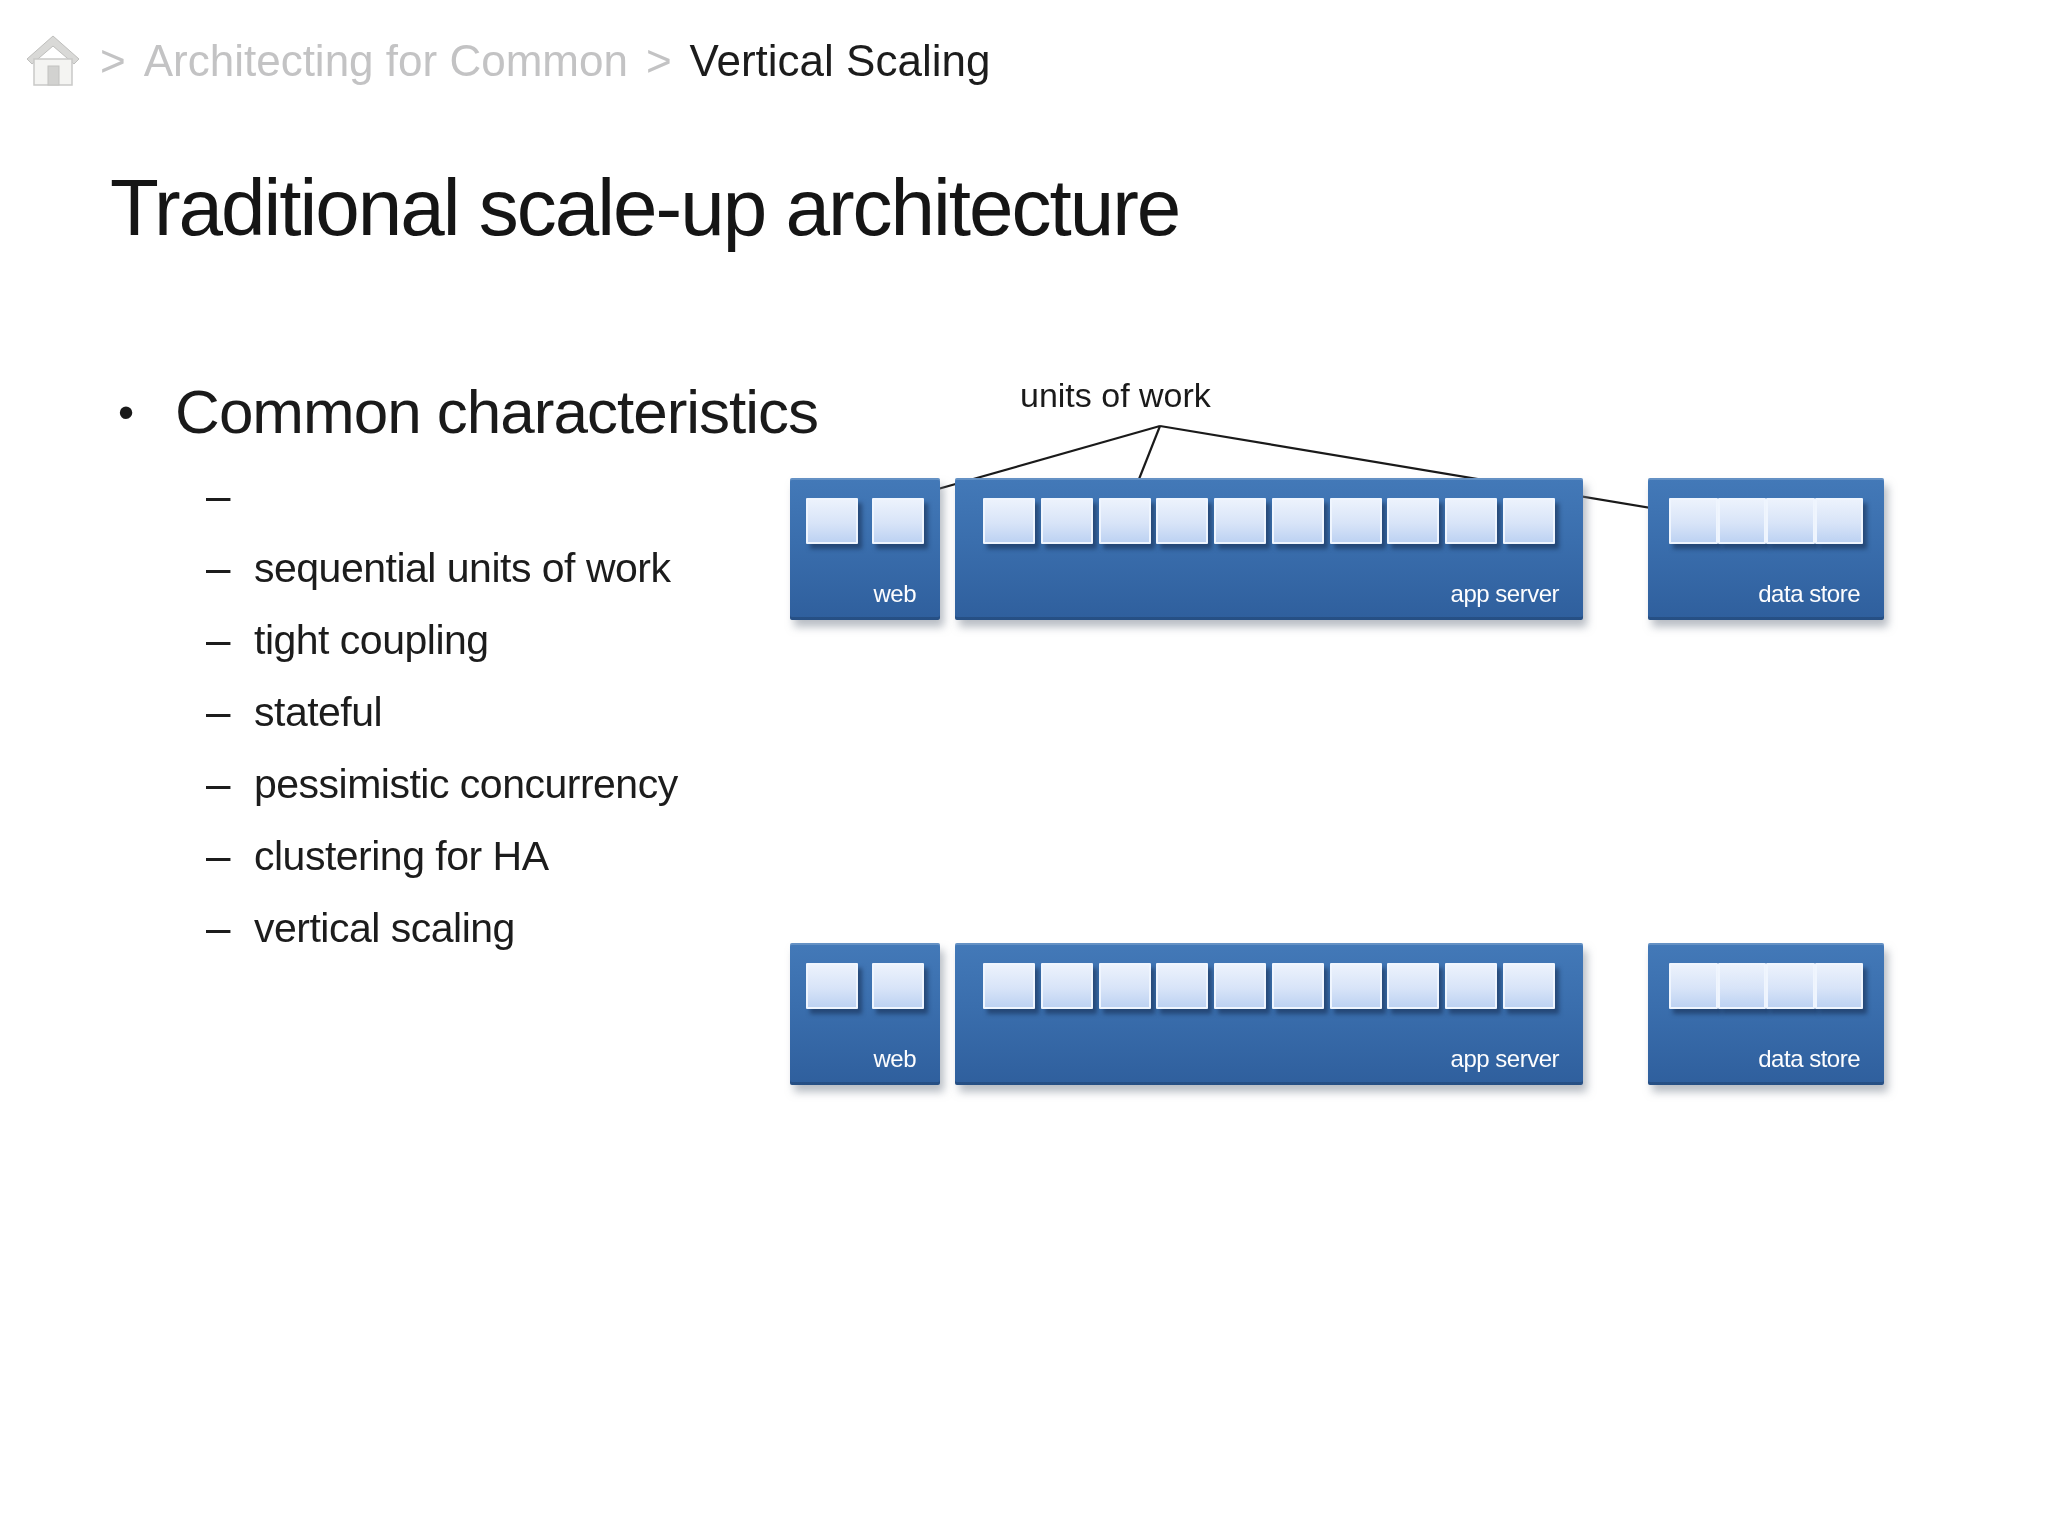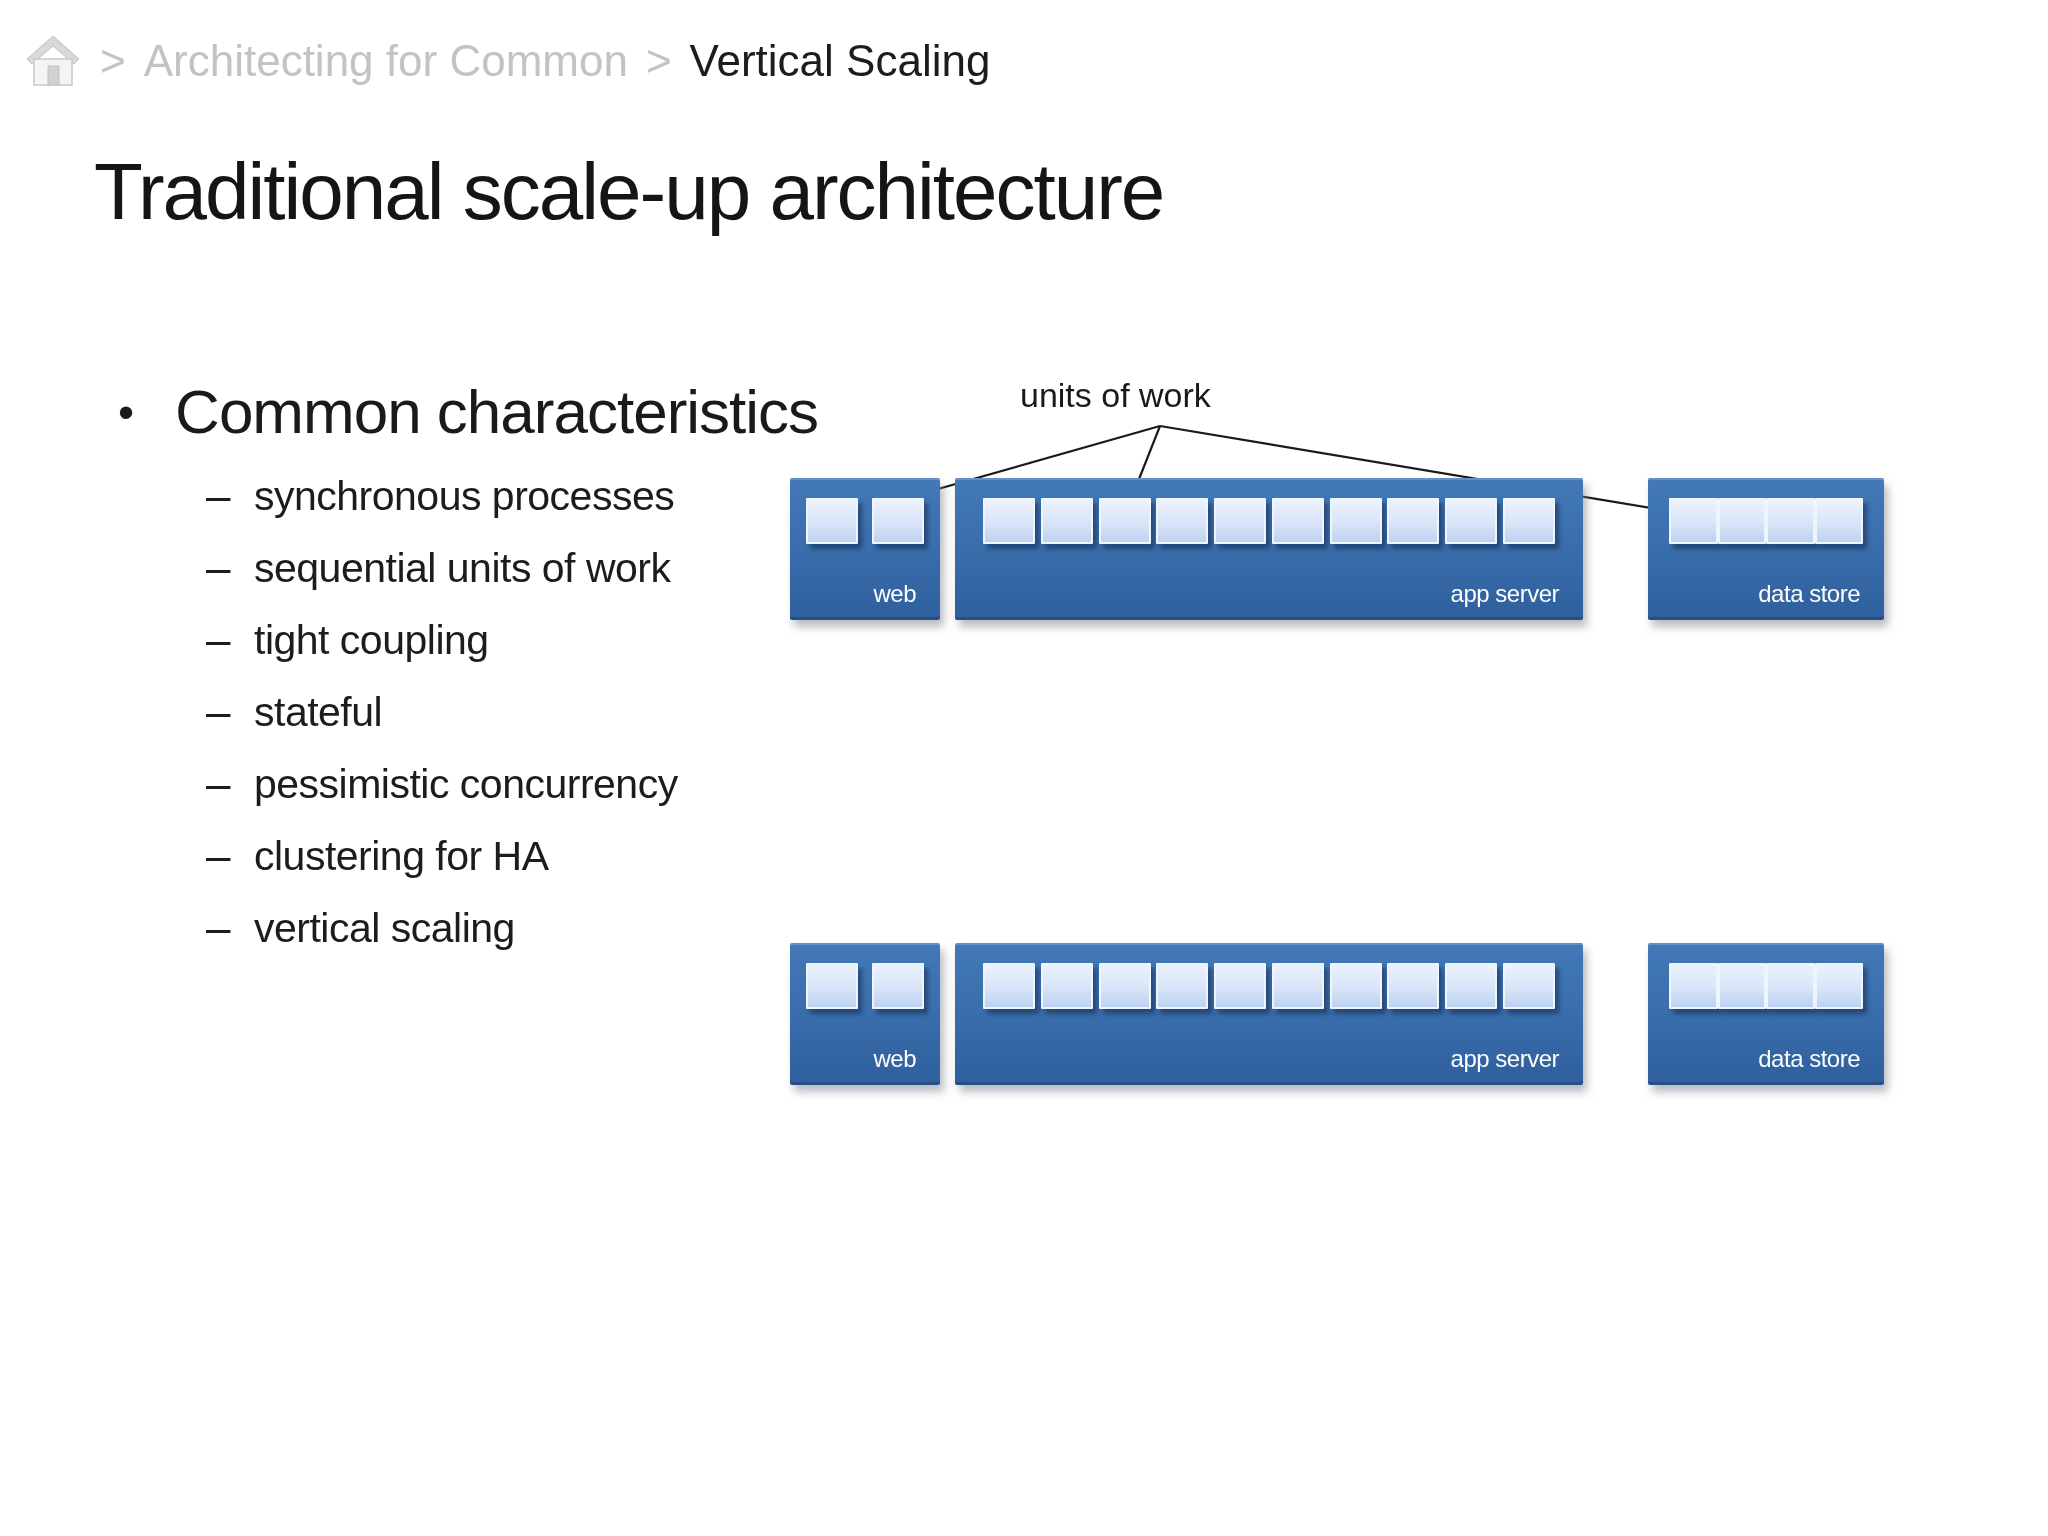--- a/index.html
+++ b/index.html
@@ -42,21 +42,21 @@
   
   .page-title {
     position: absolute;
     left: 94px;
     top: 142px;
     font-size: 80px;
     font-weight: 300;
     letter-spacing: -2px;
     color: #151515;
     line-height: 100px;
-    margin: 0;
+    margin: 16px;
   }
 
   
   .main-bullet {
     position: absolute;
     left: 118px;
     top: 376px;
     display: flex;
     align-items: center;
     gap: 42px;
@@ -181,21 +181,20 @@
   <h1 class="page-title">Traditional scale-up architecture</h1>
 
   <div class="main-bullet">
     <span class="marker">•</span>
     <span>Common characteristics</span>
   </div>
 
   <ul class="sub-list">
     <li>
       <span class="dash">–</span>
-      <span>synchronous processes</span>
     </li>
     <li>
       <span class="dash">–</span>
       <span>sequential units of work</span>
     </li>
     <li>
       <span class="dash">–</span>
       <span>tight coupling</span>
     </li>
     <li>

